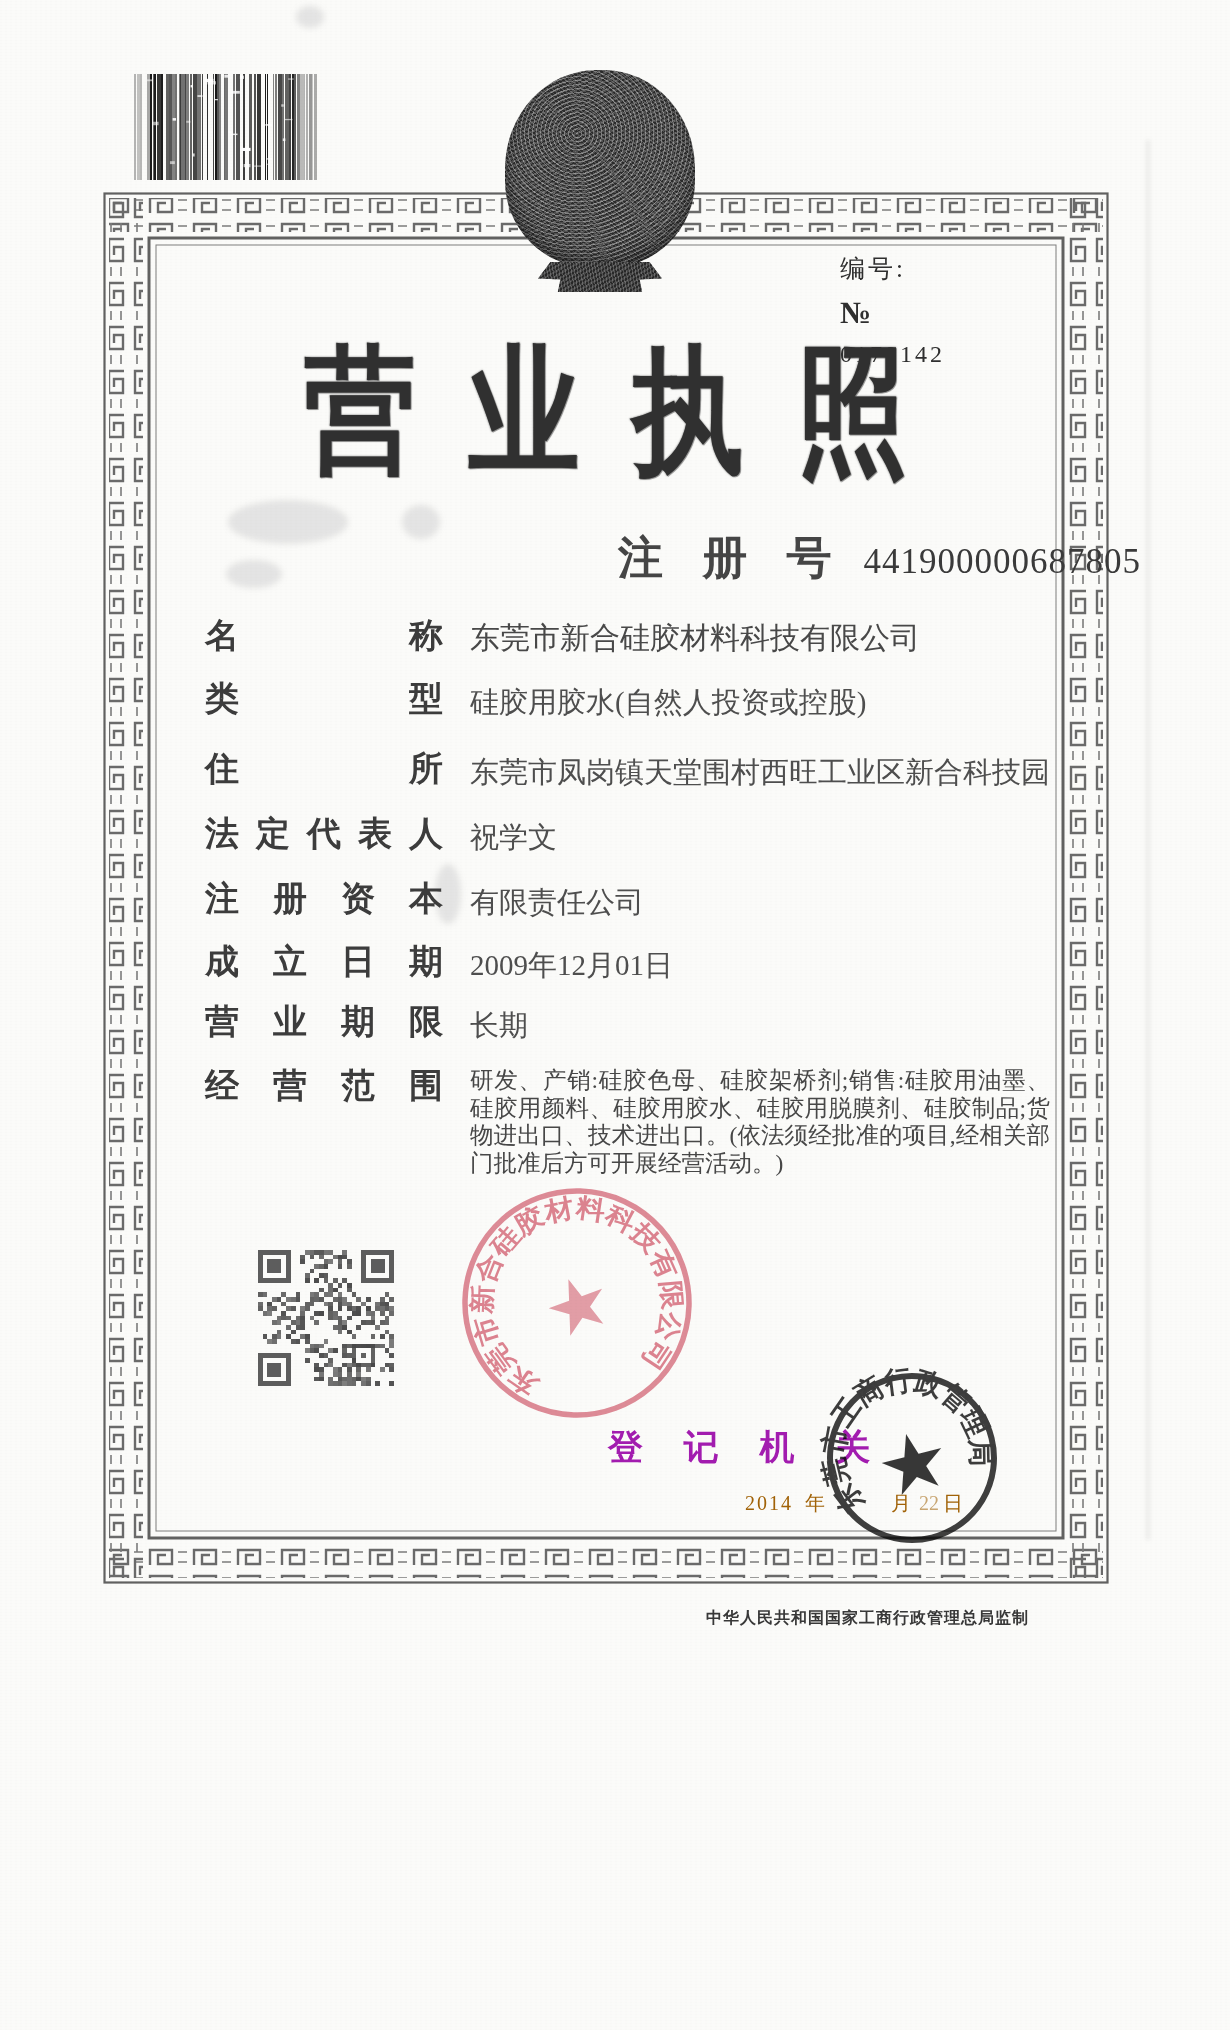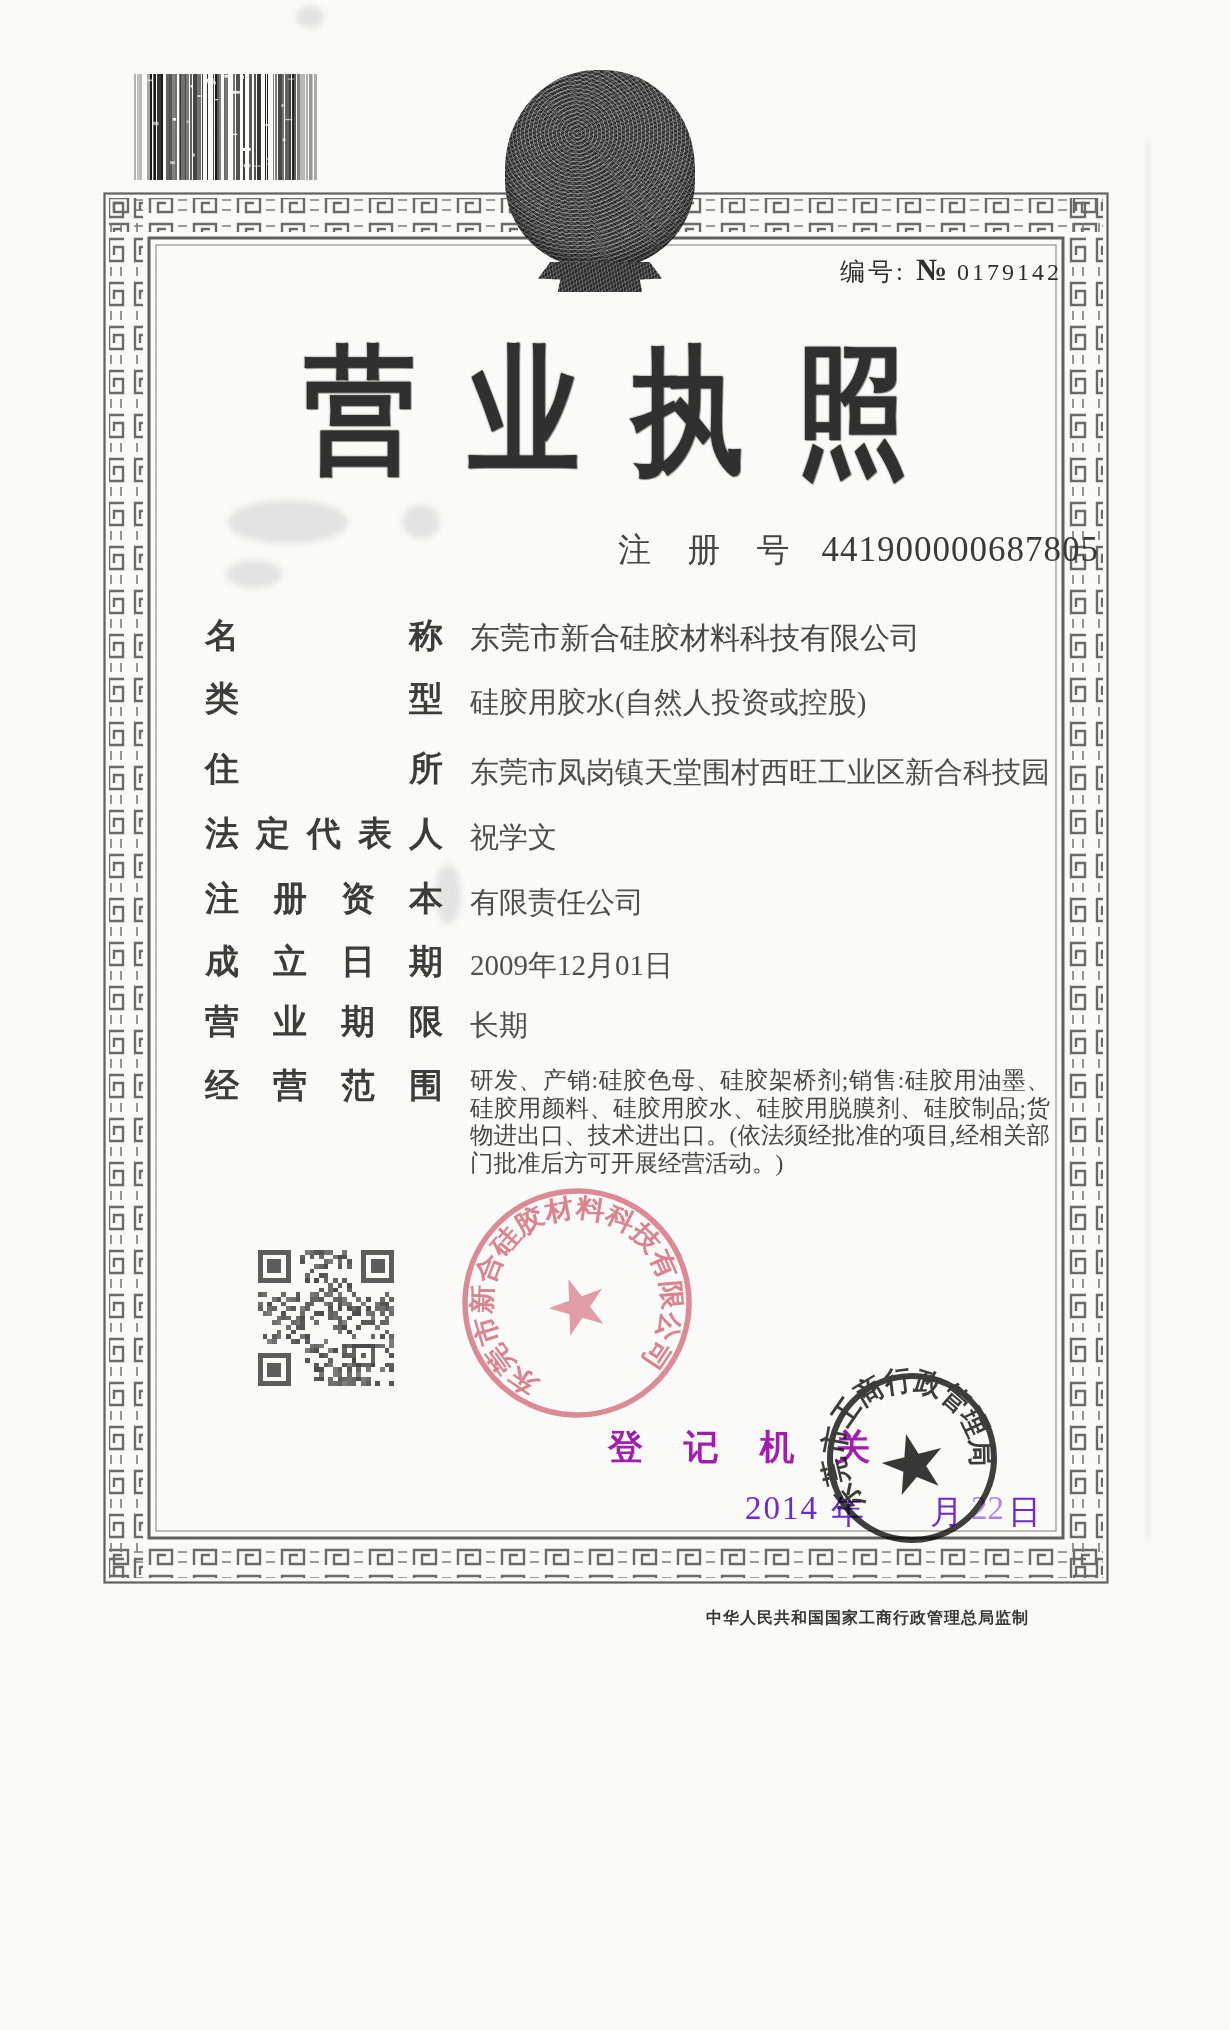--- a/index.html
+++ b/index.html
@@ -25,34 +25,34 @@
   .emblem .base{position:absolute;left:33px;top:192px;width:124px;height:30px;
     clip-path:polygon(10% 0,90% 0,100% 55%,82% 58%,84% 100%,16% 100%,18% 58%,0 55%);
     background-color:#464646;
     background-image:repeating-linear-gradient(80deg,rgba(255,255,255,.2) 0 1px,transparent 1px 3px),
       repeating-linear-gradient(-30deg,rgba(10,10,10,.5) 0 2px,transparent 2px 4px);}
 
   
   .frame{left:103px;top:192px;width:1006px;height:1392px;z-index:1;opacity:.88;}
 
   
-  .serial{top:252px;left:840px;z-index:4;display:flex;align-items:baseline;gap:10px;color:#2f2f2f;}
+  .serial{top:252px;left:840px;z-index:4;display:flex;align-items:baseline;gap:10px;color:#2f2f2f;flex-direction:column;}
   .serial .lbl{font-size:25px;letter-spacing:3px;}
   .serial .numero{font-size:31px;font-weight:bold;}
   .serial .num{font-size:24px;letter-spacing:3px;}
 
   
   .title{left:294px;top:336px;width:624px;height:154px;display:flex;justify-content:space-between;z-index:4;}
   .title span{font-size:132px;line-height:150px;font-weight:900;color:#303030;
     font-family:"Liberation Sans",sans-serif;transform:scale(.84,1.04);
     text-shadow:0 0 2px rgba(45,45,45,.9),1px 1px 0 rgba(60,60,60,.4);}
 
   
   .regno{top:528px;left:618px;z-index:4;display:flex;align-items:baseline;}
-  .regno .lbl{font-size:33px;letter-spacing:14px;color:#454545;font-weight:400;}
+  .regno .lbl{font-size:45px;letter-spacing:14px;color:#454545;font-weight:700;}
   .regno .val{font-size:35px;letter-spacing:1px;margin-left:18px;color:#3a3a3a;}
 
   
   .field-row{position:absolute;left:0;top:0;width:1230px;z-index:4;}
   .field-label{position:absolute;left:205px;width:238px;font-size:34px;font-weight:600;color:#3c3c3c;}
   .justify{display:flex;justify-content:space-between;}
   .field-value{position:absolute;left:470px;top:7px;width:600px;font-size:29px;color:#4e4e4e;white-space:nowrap;}
   .field-value.big{font-size:30px;top:5px;color:#484848;}
   .field-value.scope{width:580px;font-size:23.5px;line-height:27.5px;white-space:normal;top:4px;
     text-align:justify;color:#474747;}
@@ -60,21 +60,21 @@
   
   .qr{left:258px;top:1250px;width:136px;height:136px;z-index:4;}
 
   
   .seal{z-index:6;mix-blend-mode:multiply;}
   .red-seal{left:452px;top:1178px;width:250px;height:250px;}
   .black-seal{left:806px;top:1352px;width:212px;height:212px;}
 
   
   .registrar{top:1424px;left:608px;z-index:4;font-size:35px;font-weight:600;letter-spacing:16px;color:#a21caf;}
-  .date-line{top:1490px;left:745px;z-index:5;display:flex;align-items:flex-start;font-size:33px;color:#6d28d9;}
+  .date-line{top:1490px;left:745px;z-index:5;display:flex;align-items:center;font-size:20px;color:#a16207;}
   .date-line .y{letter-spacing:2px;}
   .date-line .u1{margin-left:12px;}
   .date-line .u2{margin-left:66px;}
   .date-line .d{margin-left:8px;opacity:.55;}
   .date-line .u3{margin-left:4px;}
 
   
   .footer-left{top:1610px;left:100px;z-index:4;font-size:17px;color:#3f3f3f;
      font-family:"Liberation Mono",monospace;letter-spacing:.5px;}
   .footer-right{top:1608px;left:706px;z-index:4;font-size:16px;color:#383838;letter-spacing:1px;font-weight:600;}

